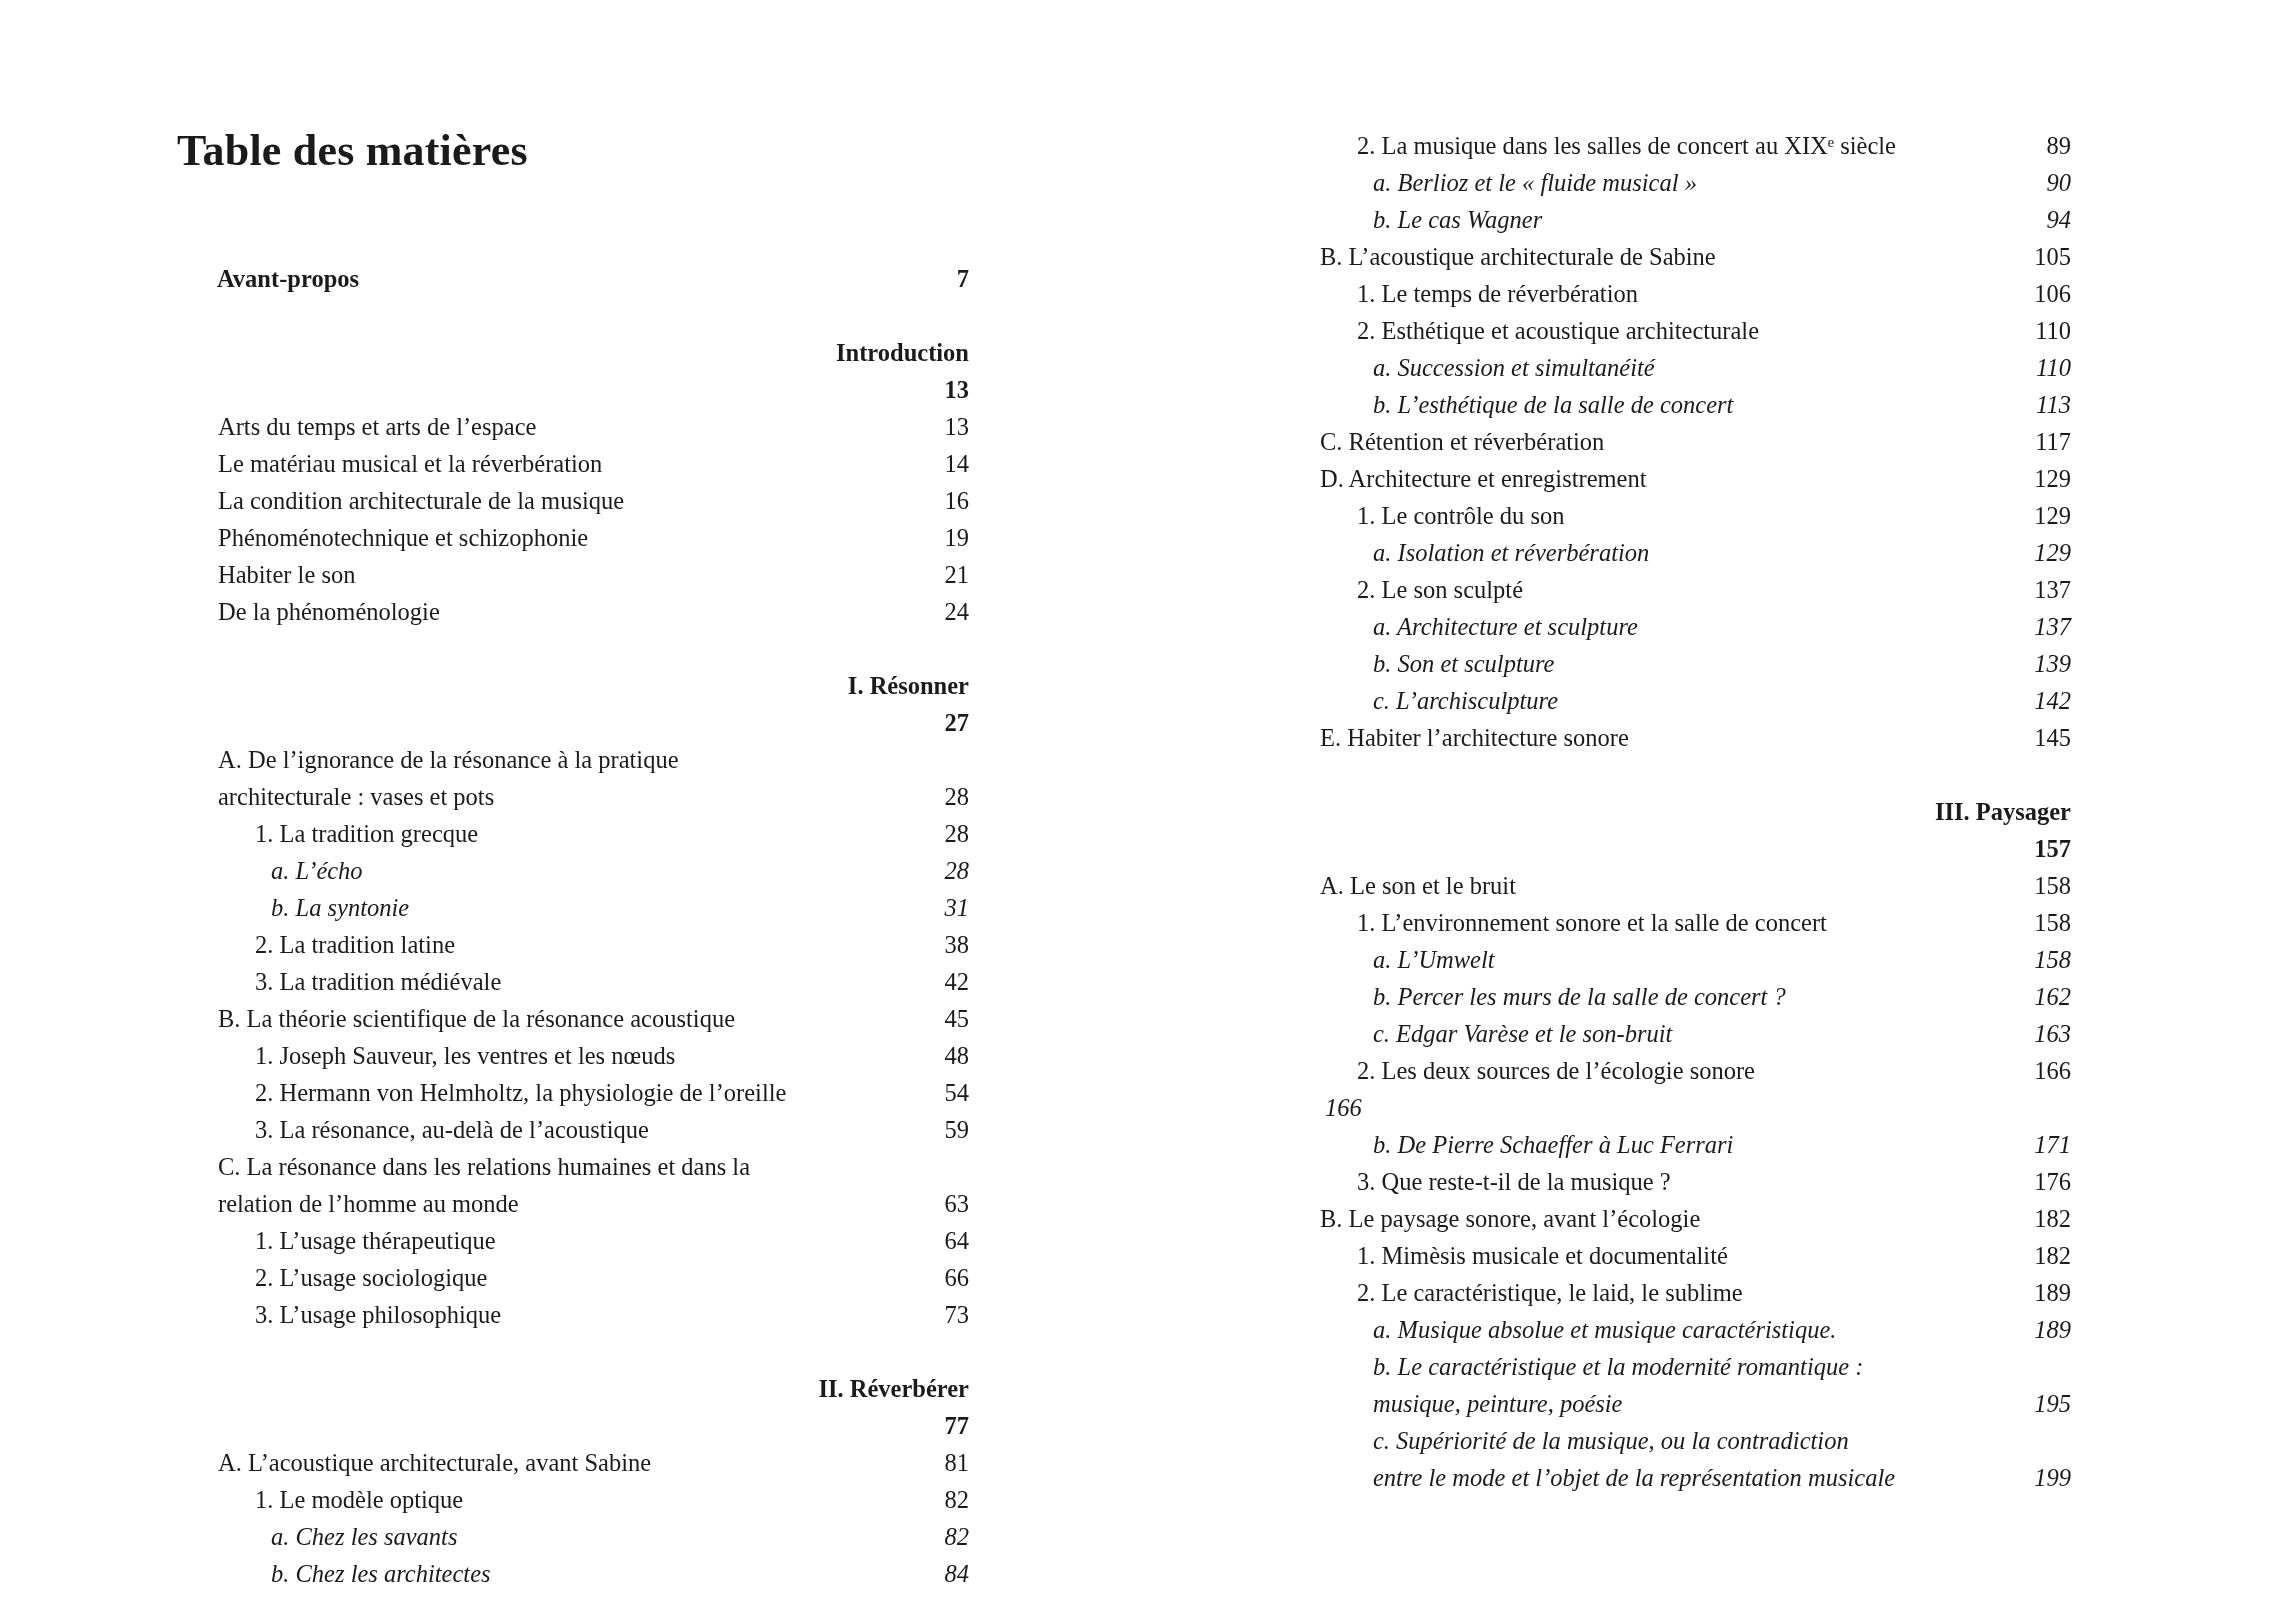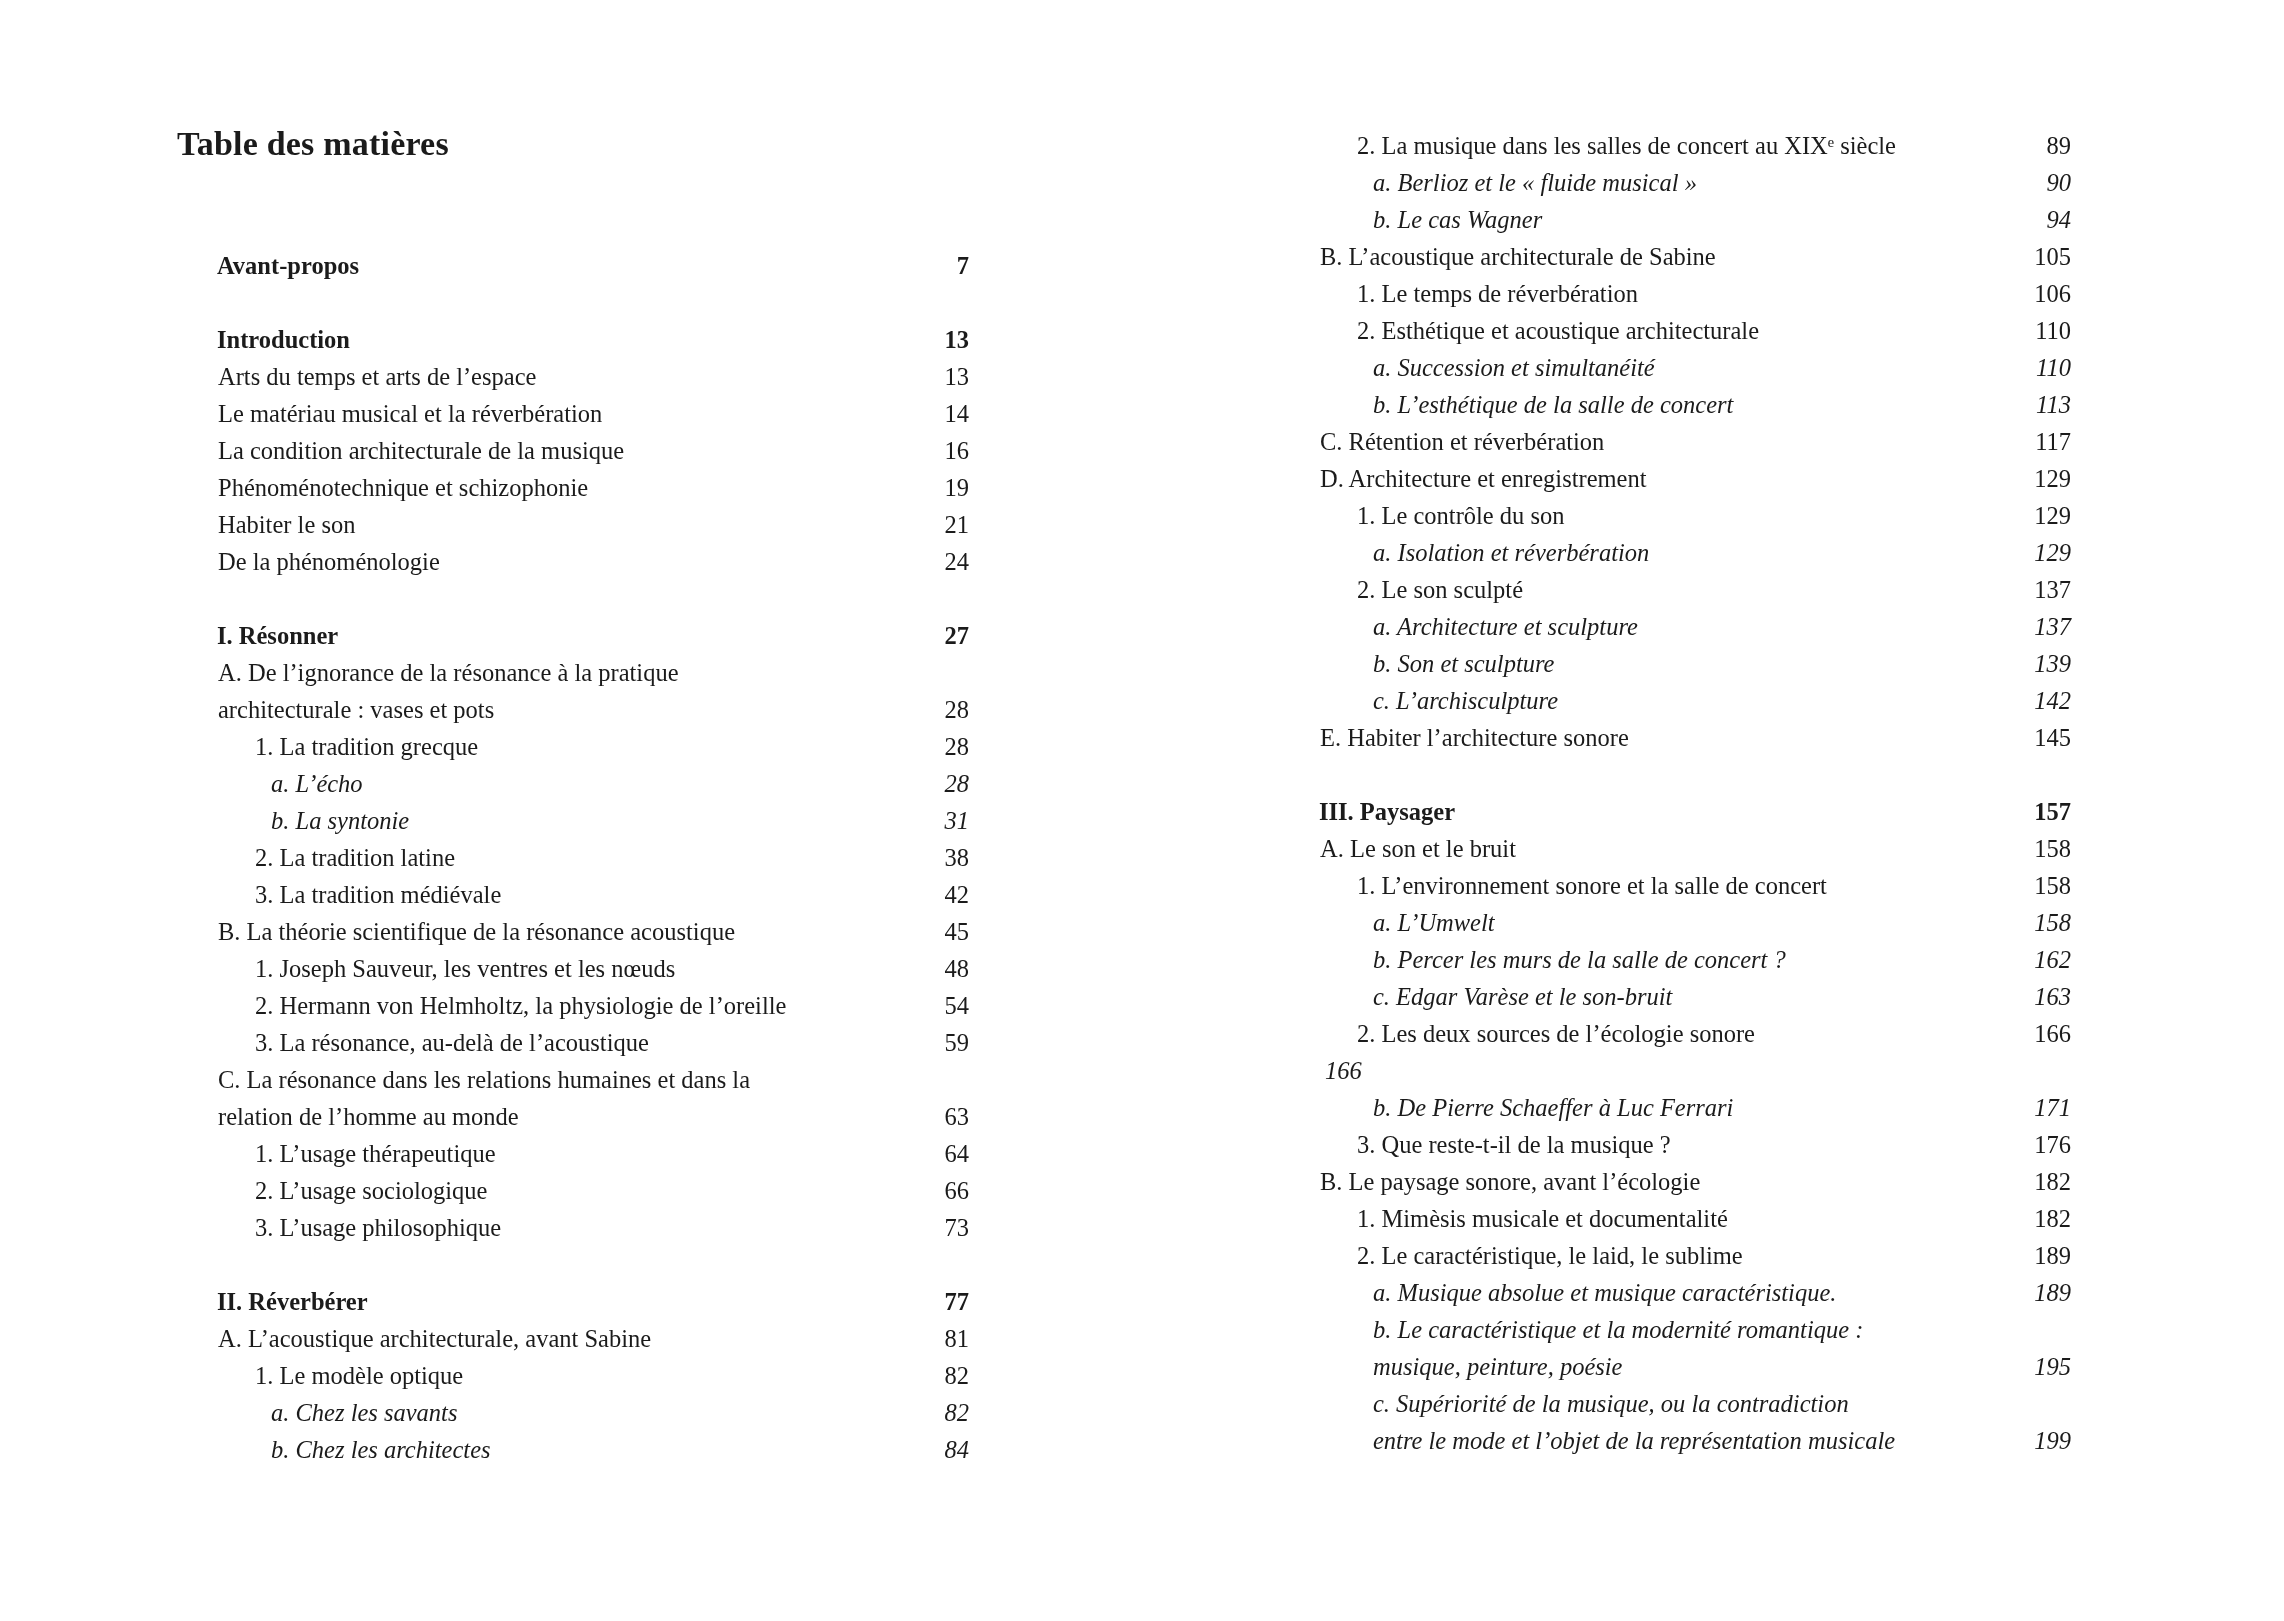--- a/index.html
+++ b/index.html
@@ -24,21 +24,21 @@
     left: 177px;
     top: 125px;
     width: 792px;
   }
   .col-right {
     left: 1279px;
     top: 127px;
     width: 792px;
   }
   .title {
-    font-size: 34px;
+    font-size: 44px;
     font-weight: bold;
     margin: 0 0 84px 0;
     letter-spacing: 0.2px;
   }
   .row {
     display: flex;
     align-items: flex-end;
     font-size: 24.5px;
     line-height: 37px;
   }
@@ -47,21 +47,21 @@
     white-space: pre-line;
   }
   .row .pagenum {
     min-width: 69px;
     text-align: right;
     padding-left: 13.7px;
     white-space: nowrap;
   }
   .row.bold { font-weight: bold; margin-left: 40px; }
   .row.italic { font-style: italic; }
-  .row.gap { margin-top: 37px; }
+  .row.gap { margin-top: 37px; flex-direction: column; }
   .row.lvl0 .label { padding-left: 0; }
   .row.lvl1 .label { padding-left: 41px; }
   .row.lvl2 .label { padding-left: 78px; }
   .row.lvl3 .label { padding-left: 94px; }
   .label span.italic { }
   .label span.normal { font-style: normal; }
 </style>
 </head>
 <body>
 

